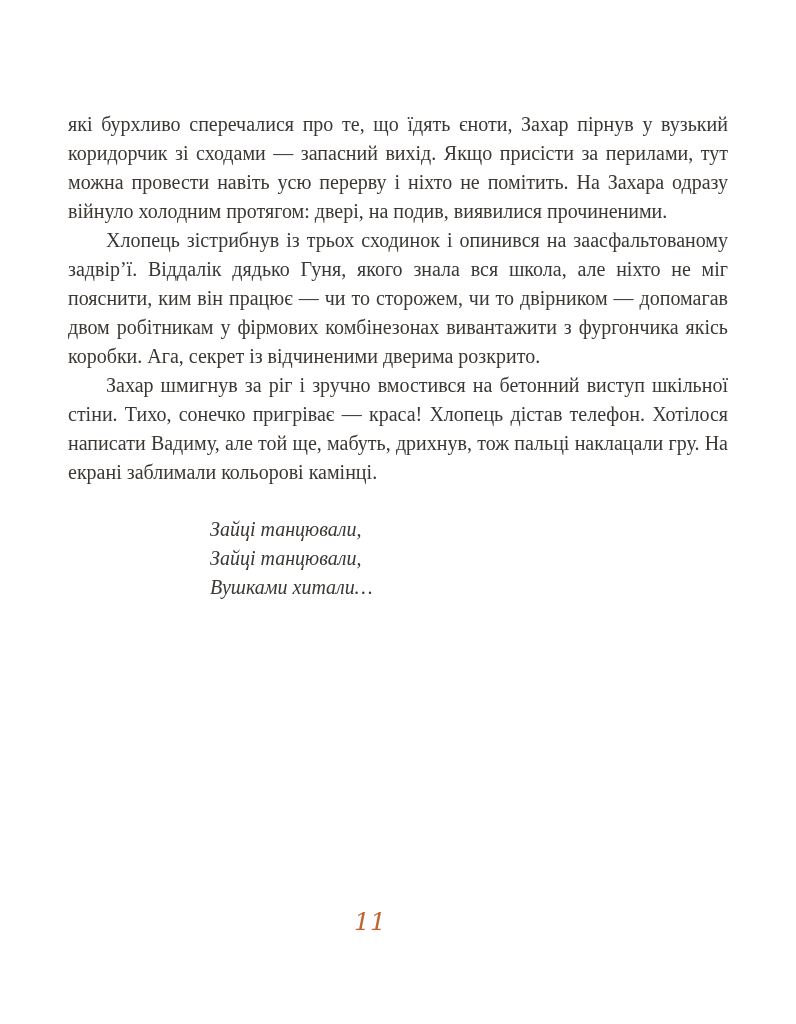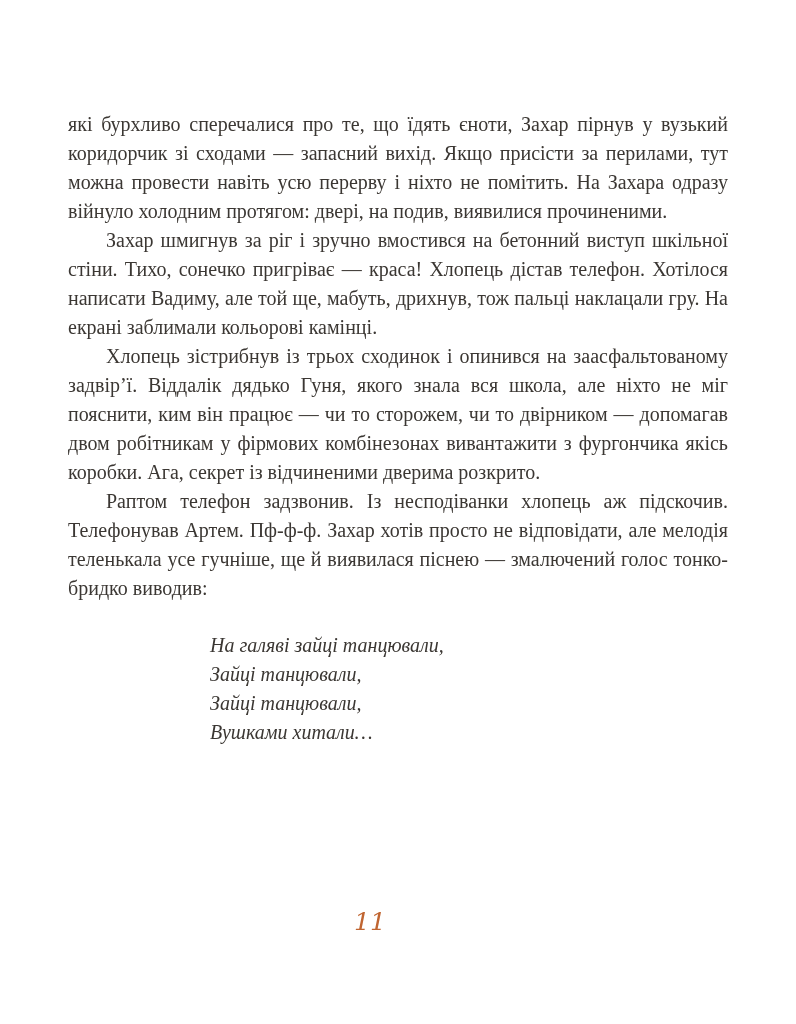--- a/index.html
+++ b/index.html
@@ -52,26 +52,24 @@
     font-style: italic;
     font-family: "DejaVu Serif", "Liberation Serif", serif;
   }
 </style>
 </head>
 <body>
 
 <div class="page">
   <div class="text-block">
     <p class="para">які бурхливо сперечалися про те, що їдять єноти, Захар пірнув у вузький коридорчик зі сходами — запасний вихід. Якщо присісти за перилами, тут можна провести навіть усю перерву і ніхто не помітить. На Захара одразу війнуло холодним протягом: двері, на подив, виявилися прочиненими.</p>
+    <p class="para indent">Хлопець зістрибнув із трьох сходинок і опинився на заасфальтованому задвір’ї. Віддалік дядько Гуня, якого знала вся школа, але ніхто не міг пояснити, ким він працює — чи то сторожем, чи то двірником — допомагав двом робітникам у фірмових комбінезонах вивантажити з фургончика якісь коробки. Ага, секрет із відчиненими дверима розкрито.</p>
     <p class="para indent">Захар шмигнув за ріг і зручно вмостився на бетонний виступ шкільної стіни. Тихо, сонечко пригріває — краса! Хлопець дістав телефон. Хотілося написати Вадиму, але той ще, мабуть, дрихнув, тож пальці наклацали гру. На екрані заблимали кольорові камінці.</p>
-    <p class="para indent">Хлопець зістрибнув із трьох сходинок і опинився на заасфальтованому задвір’ї. Віддалік дядько Гуня, якого знала вся школа, але ніхто не міг пояснити, ким він працює — чи то сторожем, чи то двірником — допомагав двом робітникам у фірмових комбінезонах вивантажити з фургончика якісь коробки. Ага, секрет із відчиненими дверима розкрито.</p>
-    <p class="para indent">Раптом телефон задзвонив. Із несподіванки хлопець аж підскочив. Телефонував Артем. Пф-ф-ф. Захар хотів просто не відповідати, але мелодія теленькала усе гучніше, ще й виявилася піснею — змалючений голос тонко-бридко виводив:</p>
 
     <div class="poem">
-      <div class="poem-line">На галяві зайці танцювали,</div>
       <div class="poem-line">Зайці танцювали,</div>
       <div class="poem-line">Зайці танцювали,</div>
       <div class="poem-line">Вушками хитали…</div>
     </div>
   </div>
 
   <div class="page-number">11</div>
 </div>
 
 </body></html>

